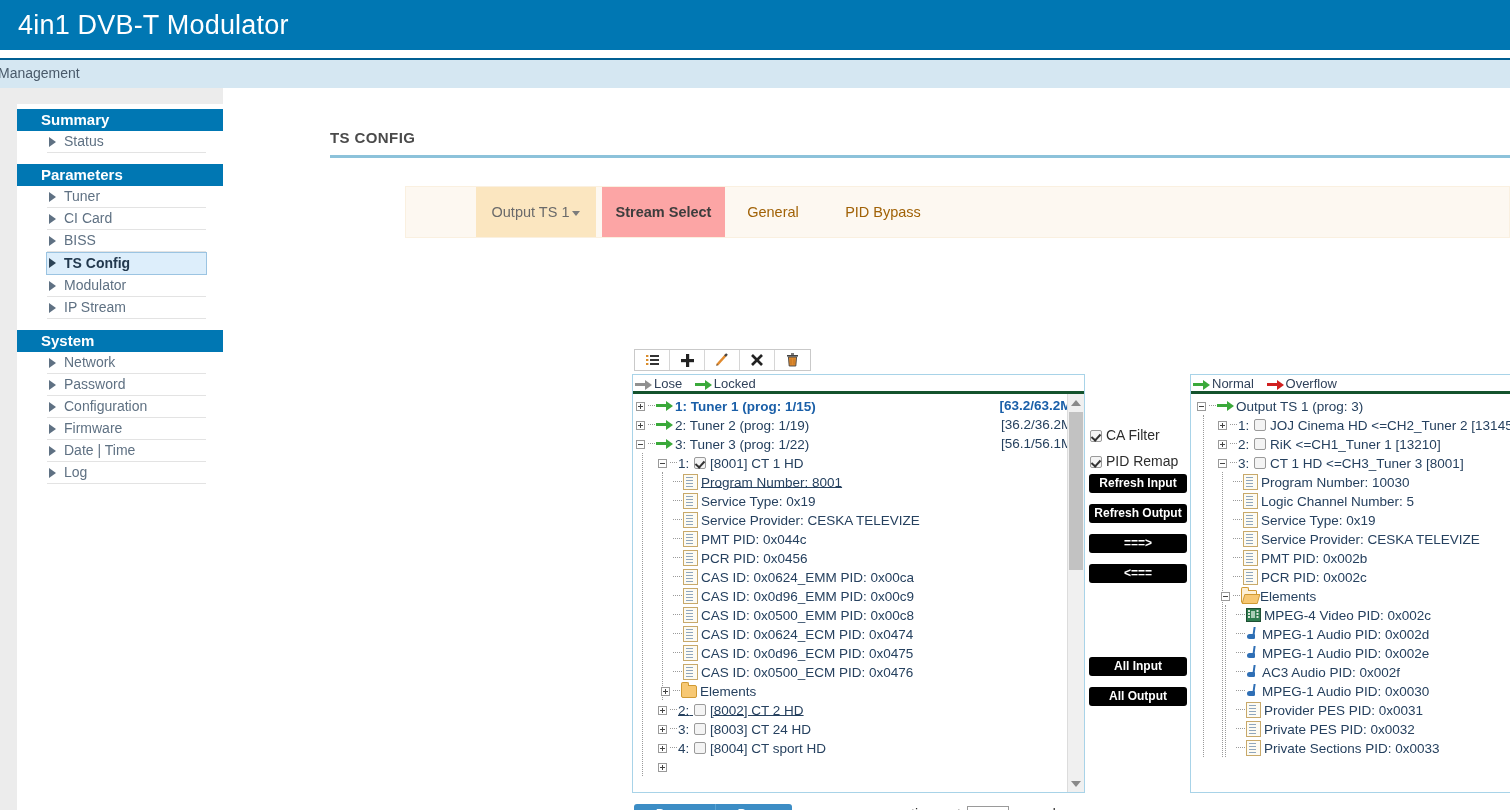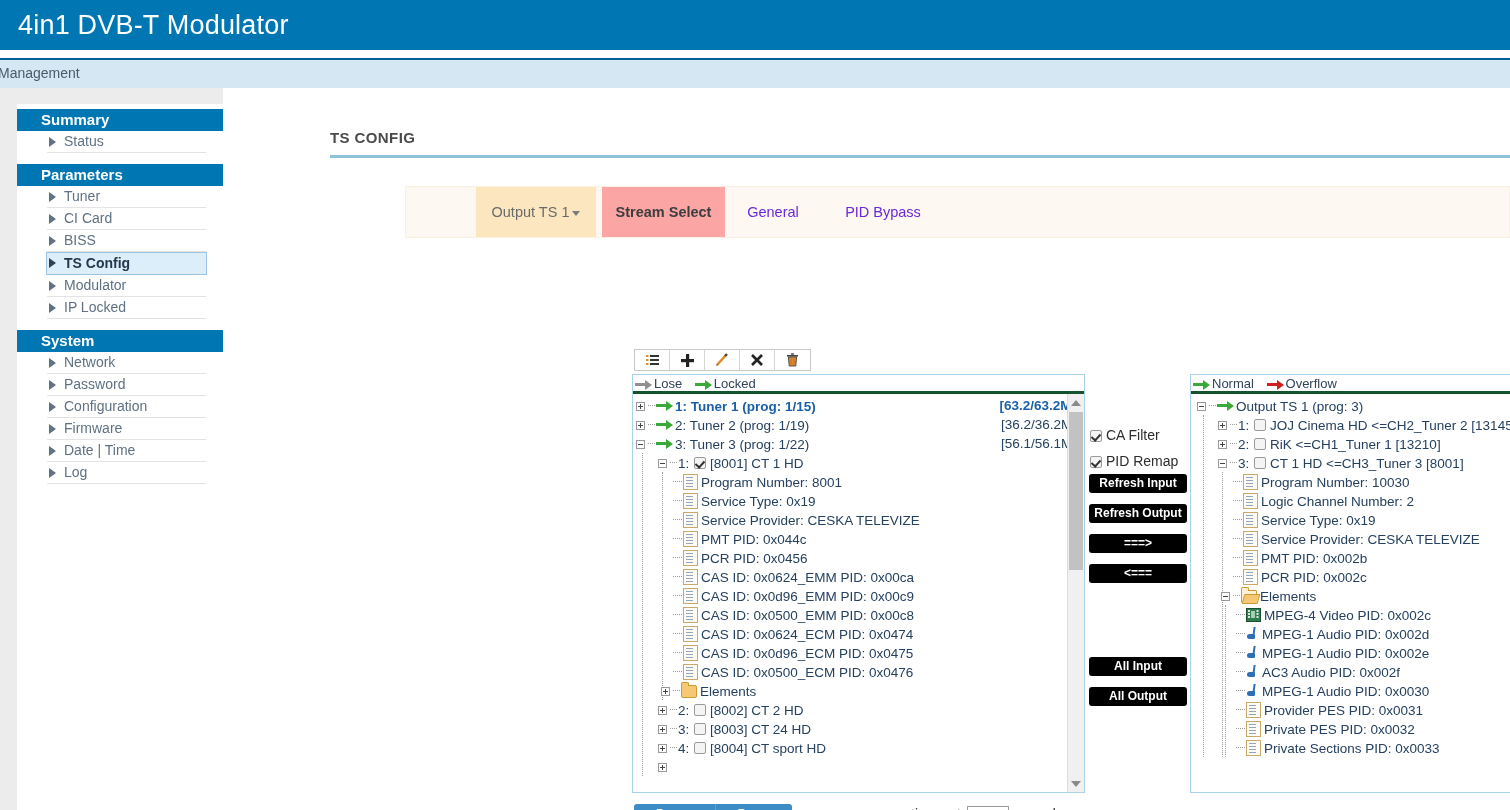--- a/index.html
+++ b/index.html
@@ -89,21 +89,21 @@
   }
   
   #tabstrip{
     position:absolute;left:182px;top:98px;width:1105px;height:52px;
     background:#fdf8f1;
     border:1px solid #faf0e0;
     box-sizing:border-box;
   }
   .tab{
     position:absolute;top:0;height:50px;line-height:50px;
-    font-size:14.5px;color:#6d28d9;
+    font-size:14.5px;color:#a16207;
     text-align:center;cursor:pointer;white-space:nowrap;
   }
   #tab-output{
     left:70px;width:120px;background:#fbe6c0;font-weight:normal;color:#6a6a6a;
   }
   #tab-output .caret{
     display:inline-block;width:0;height:0;
     border-left:4px solid transparent;border-right:4px solid transparent;
     border-top:5px solid #7c7c7c;
     margin-left:3px;vertical-align:middle;
@@ -358,21 +358,21 @@
       <li class="nav-item active">
         <span class="tri"></span>
         <span>TS Config</span>
       </li>
       <li class="nav-item">
         <span class="tri"></span>
         <span>Modulator</span>
       </li>
       <li class="nav-item">
         <span class="tri"></span>
-        <span>IP Locked</span>
+        <span>IP Stream</span>
       </li>
     </ul>
     <div class="nav-spacer"></div>
 
     <div class="nav-group-title">System</div>
     <ul class="nav-list">
       <li class="nav-item">
         <span class="tri"></span>
         <span>Network</span>
       </li>
@@ -484,21 +484,21 @@
             <span class="vline" style="left:9px;top:0;bottom:0;"></span>
 
             <div class="row" style="padding-left:25px;">
               <span class="pm"></span><span class="dots"></span><span class="label">1:</span>
               <span class="cb checked"></span><span class="label">[8001] CT 1 HD</span>
             </div>
 
             <div style="position:relative;">
               <span class="vline" style="left:29px;top:0;bottom:0;"></span>
 
-              <div class="row" style="padding-left:40px;">
+              <div class="row" style="padding-left:40px;text-decoration:underline;">
                 <span class="dots" style="width:9px;"></span><span class="ico doc"></span><span class="label">Program Number: 8001</span>
               </div>
               <div class="row" style="padding-left:40px;">
                 <span class="dots" style="width:9px;"></span><span class="ico doc"></span><span class="label">Service Type: 0x19</span>
               </div>
               <div class="row" style="padding-left:40px;">
                 <span class="dots" style="width:9px;"></span><span class="ico doc"></span><span class="label">Service Provider: CESKA TELEVIZE</span>
               </div>
               <div class="row" style="padding-left:40px;">
                 <span class="dots" style="width:9px;"></span><span class="ico doc"></span><span class="label">PMT PID: 0x044c</span>
@@ -522,21 +522,21 @@
                 <span class="dots" style="width:9px;"></span><span class="ico doc"></span><span class="label">CAS ID: 0x0d96_ECM PID: 0x0475</span>
               </div>
               <div class="row" style="padding-left:40px;">
                 <span class="dots" style="width:9px;"></span><span class="ico doc"></span><span class="label">CAS ID: 0x0500_ECM PID: 0x0476</span>
               </div>
               <div class="row" style="padding-left:28px;">
                 <span class="pm plus"></span><span class="dots"></span><span class="ico folder"></span><span class="label">Elements</span>
               </div>
             </div>
 
-            <div class="row" style="padding-left:25px;">
+            <div class="row" style="padding-left:25px;text-decoration:underline;">
               <span class="pm plus"></span><span class="dots"></span><span class="label">2:</span>
               <span class="cb"></span><span class="label">[8002] CT 2 HD</span>
             </div>
             <div class="row" style="padding-left:25px;">
               <span class="pm plus"></span><span class="dots"></span><span class="label">3:</span>
               <span class="cb"></span><span class="label">[8003] CT 24 HD</span>
             </div>
             <div class="row" style="padding-left:25px;">
               <span class="pm plus"></span><span class="dots"></span><span class="label">4:</span>
               <span class="cb"></span><span class="label">[8004] CT sport HD</span>
@@ -610,21 +610,21 @@
               <span class="cb"></span><span class="label">CT 1 HD &lt;=CH3_Tuner 3 [8001]</span>
             </div>
 
             <div style="position:relative;">
               <span class="vline" style="left:31px;top:0;bottom:0;"></span>
 
               <div class="row" style="padding-left:42px;">
                 <span class="dots" style="width:9px;"></span><span class="ico doc"></span><span class="label">Program Number: 10030</span>
               </div>
               <div class="row" style="padding-left:42px;">
-                <span class="dots" style="width:9px;"></span><span class="ico doc"></span><span class="label">Logic Channel Number: 2</span>
+                <span class="dots" style="width:9px;"></span><span class="ico doc"></span><span class="label">Logic Channel Number: 5</span>
               </div>
               <div class="row" style="padding-left:42px;">
                 <span class="dots" style="width:9px;"></span><span class="ico doc"></span><span class="label">Service Type: 0x19</span>
               </div>
               <div class="row" style="padding-left:42px;">
                 <span class="dots" style="width:9px;"></span><span class="ico doc"></span><span class="label">Service Provider: CESKA TELEVIZE</span>
               </div>
               <div class="row" style="padding-left:42px;">
                 <span class="dots" style="width:9px;"></span><span class="ico doc"></span><span class="label">PMT PID: 0x002b</span>
               </div>

